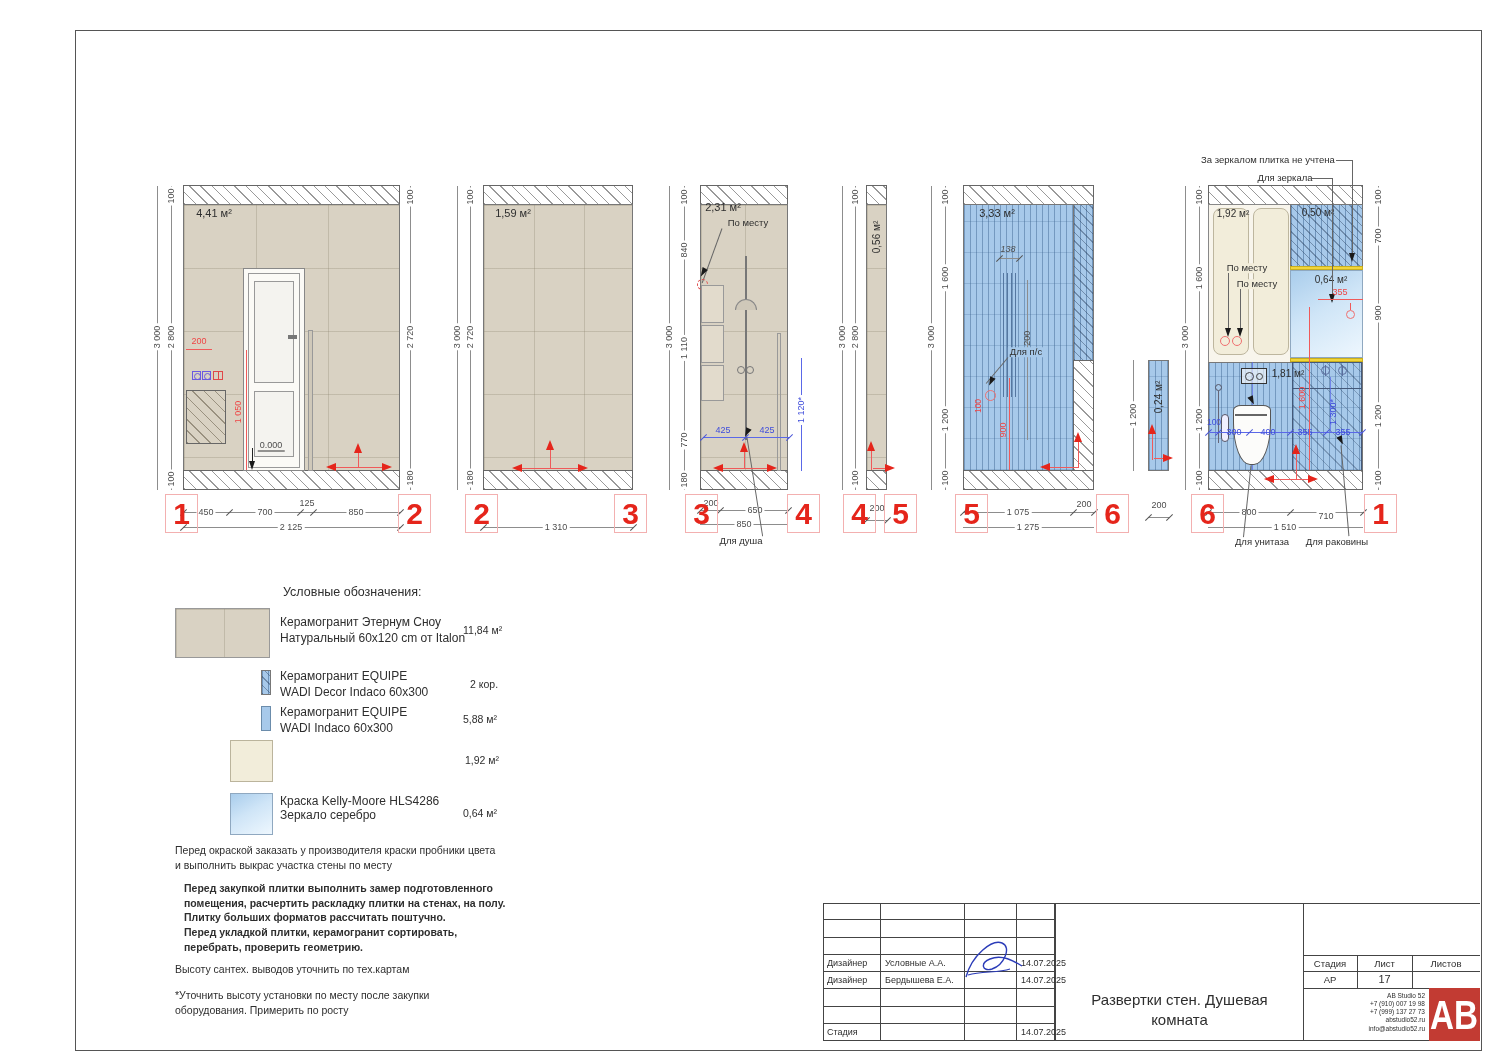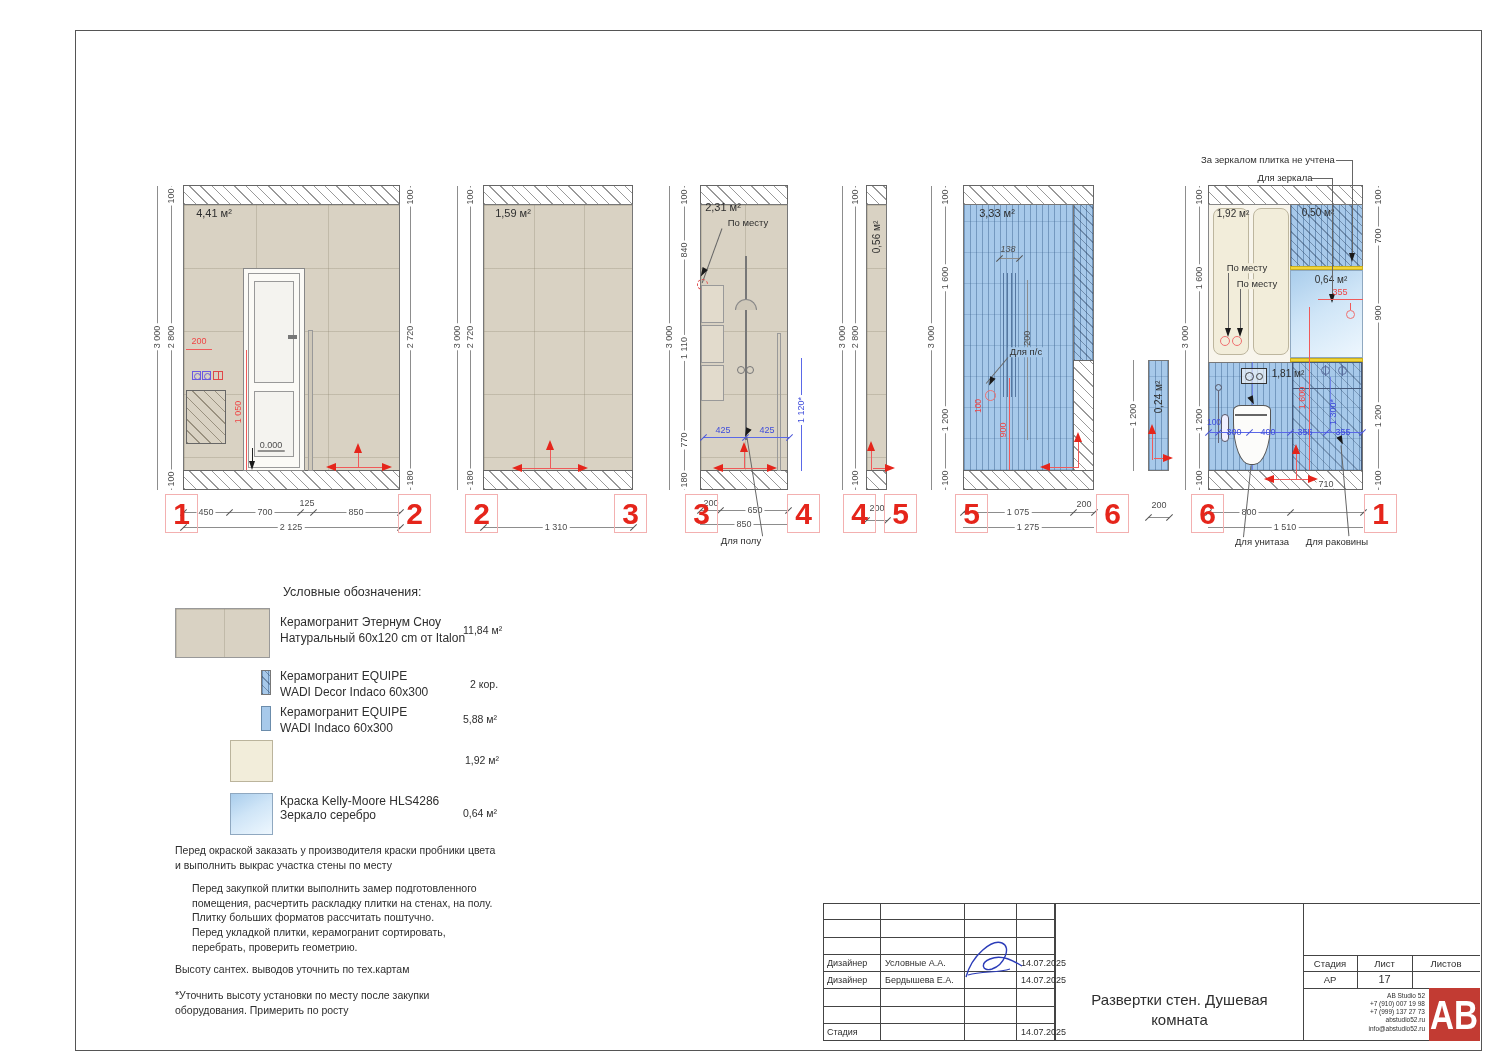--- a/index.html
+++ b/index.html
@@ -193,21 +193,21 @@
     <div class="dimv" style="left:684px;top:480px;">180</div>
 
     <div class="hl" style="left:700px;top:510px;width:88px;"></div>
     <div class="tick" style="left:696px;top:510px;"></div>
       <div class="tick" style="left:716px;top:510px;"></div>
       <div class="tick" style="left:784px;top:510px;"></div>
     <div class="dim" style="left:711px;top:503px;">200</div>
     <div class="dim" style="left:755px;top:510px;">650</div>
     <div class="hl" style="left:700px;top:524px;width:88px;"></div>
     <div class="dim" style="left:744px;top:524px;">850</div>
-    <div class="lbl" style="left:741px;top:541px;">Для полу</div>
+    <div class="lbl" style="left:741px;top:541px;">Для душа</div>
     <div class="ln" style="left:747px;top:437px;width:100px;transform:rotate(81deg);"></div>
     <div class="tdb" style="left:744px;top:428px;transform:rotate(25deg);"></div>
 
     <div class="hl redl" style="left:719px;top:468px;width:52px;"></div>
     <div class="tlft" style="left:713px;top:464px;"></div>
       <div class="trgt" style="left:767px;top:464px;"></div>
     <div class="vl redl" style="left:744px;top:450px;height:18px;"></div>
     <div class="tu" style="left:740px;top:442px;"></div>
     <div class="mk" style="left:685px;top:494px;">3</div>
     <div class="mk" style="left:787px;top:494px;">4</div>
@@ -391,21 +391,21 @@
     <div class="dimv" style="left:1378px;top:236px;">700</div>
     <div class="dimv" style="left:1378px;top:313px;">900</div>
     <div class="dimv" style="left:1378px;top:416px;">1 200</div>
     <div class="dimv" style="left:1378px;top:478px;">100</div>
 
     <div class="hl" style="left:1208px;top:512px;width:155px;"></div>
     <div class="tick" style="left:1204px;top:512px;"></div>
       <div class="tick" style="left:1286px;top:512px;"></div>
       <div class="tick" style="left:1359px;top:512px;"></div>
     <div class="dim" style="left:1249px;top:512px;">800</div>
-    <div class="dim" style="left:1326px;top:484px;">710</div>
+    <div class="dim" style="left:1326px;top:516px;">710</div>
     <div class="hl" style="left:1208px;top:527px;width:155px;"></div>
     <div class="dim" style="left:1285px;top:527px;">1 510</div>
 
     <div class="lbl" style="left:1262px;top:542px;">Для унитаза</div>
     <div class="lbl" style="left:1337px;top:542px;">Для раковины</div>
     <div class="ln" style="left:1251px;top:465px;width:72px;transform:rotate(96deg);"></div>
     <div class="ln" style="left:1341px;top:445px;width:91px;transform:rotate(85deg);"></div>
     <div class="tdb" style="left:1338px;top:436px;transform:rotate(-25deg);"></div>
 
     <div class="hl redl" style="left:1270px;top:479px;width:42px;"></div>
@@ -435,21 +435,21 @@
     <div class="legname" style="left:280px;top:793px;">Краска Kelly-Moore HLS4286</div>
     <div class="legval" style="left:465px;top:754px;">1,92 м²</div>
     <div class="mirror" style="left:230px;top:793px;width:43px;height:42px;"></div>
     <div class="legname" style="left:280px;top:807px;">Зеркало серебро</div>
     <div class="legval" style="left:463px;top:807px;">0,64 м²</div>
   </div>
 
   <div>
     <div class="note" style="left:175px;top:843px;">Перед окраской заказать у производителя краски пробники цвета
 и выполнить выкрас участка стены по месту</div>
-    <div class="note" style="left:192px;top:881px;">Перед закупкой плитки выполнить замер подготовленного
+    <div class="note" style="left:184px;top:881px;font-weight:bold;">Перед закупкой плитки выполнить замер подготовленного
 помещения, расчертить раскладку плитки на стенах, на полу.
 Плитку больших форматов рассчитать поштучно.
 Перед укладкой плитки, керамогранит сортировать,
 перебрать, проверить геометрию.</div>
     <div class="note" style="left:175px;top:962px;">Высоту сантех. выводов уточнить по тех.картам</div>
     <div class="note" style="left:175px;top:988px;">*Уточнить высоту установки по месту после закупки
 оборудования. Примерить по росту</div>
   </div>
 
   <div>

